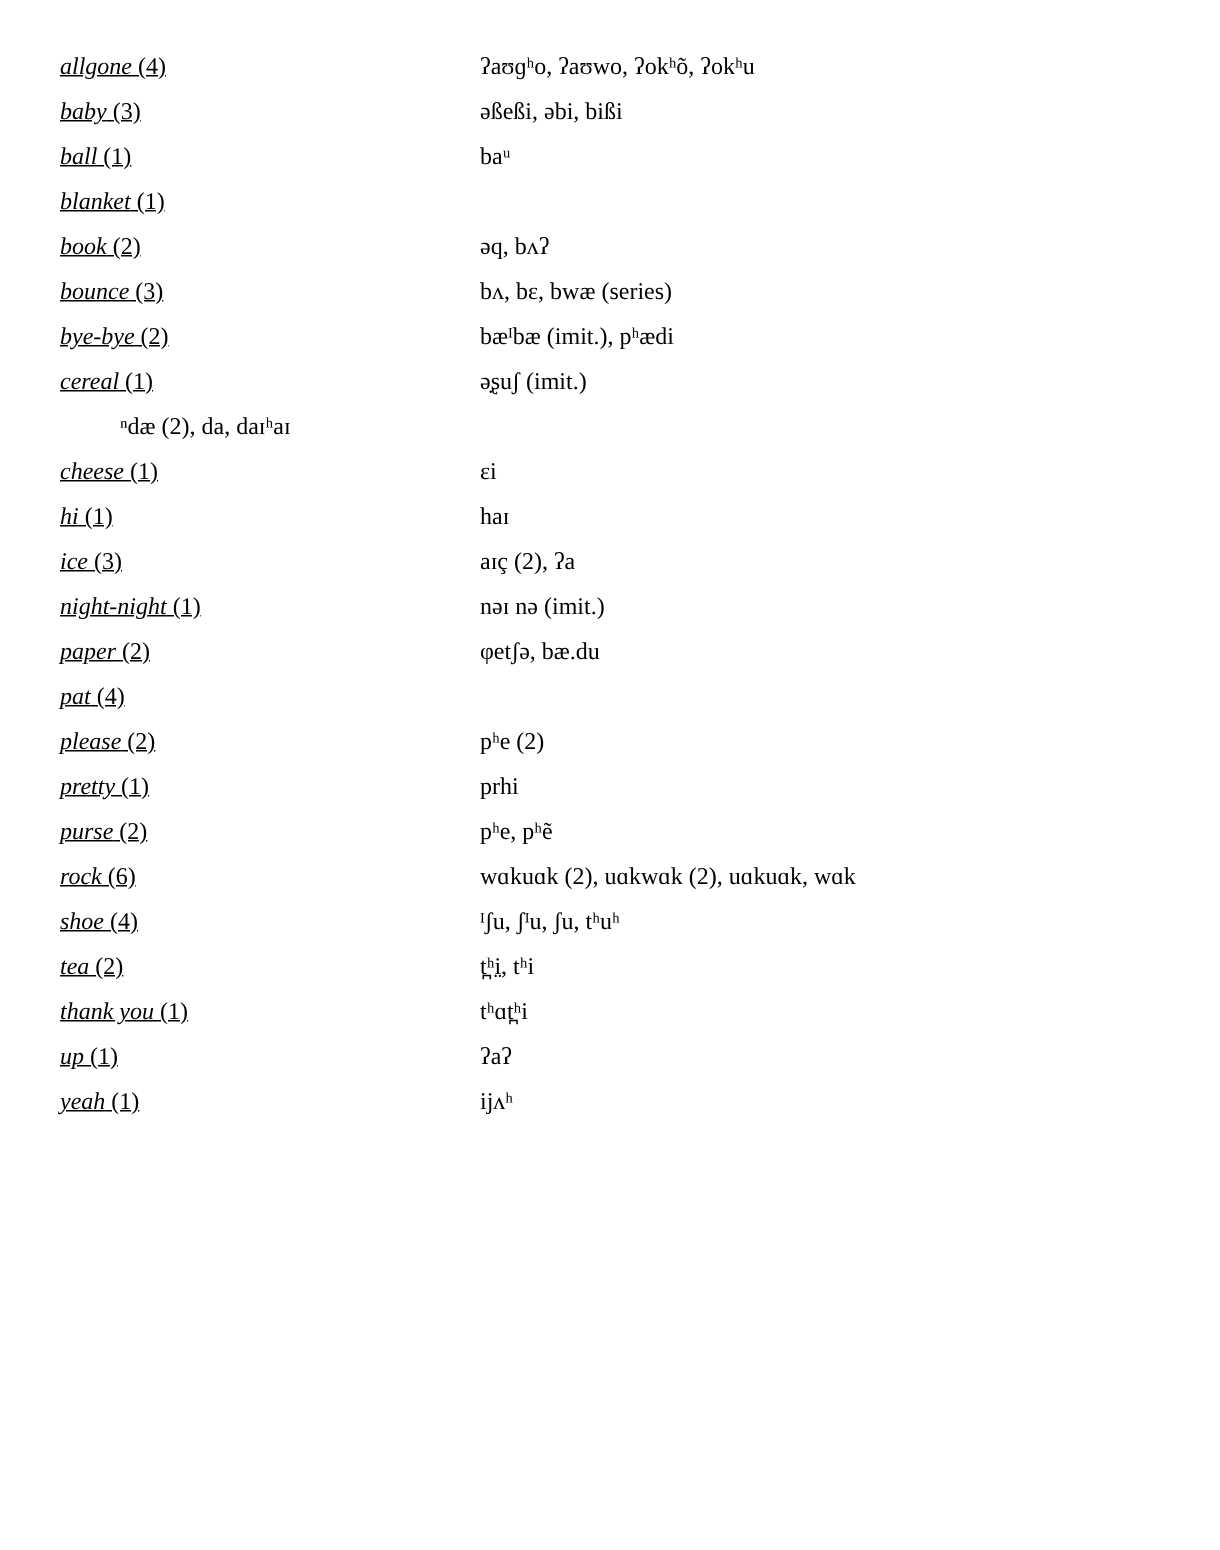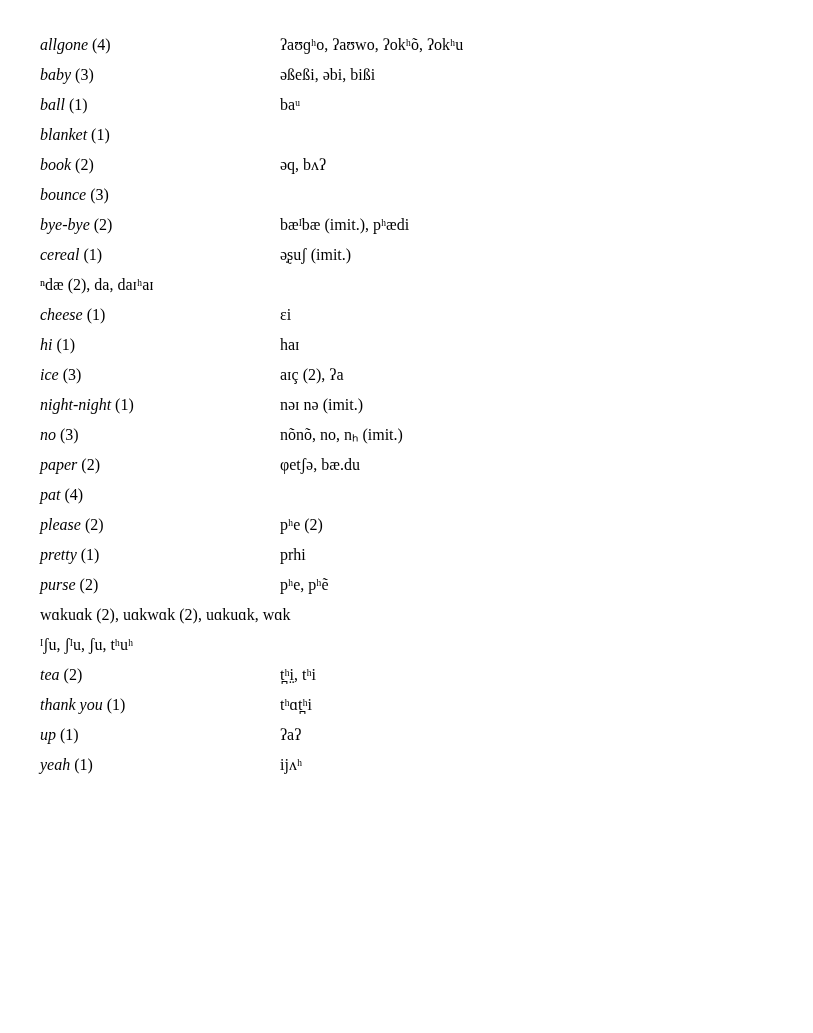--- a/index.html
+++ b/index.html
@@ -24,28 +24,30 @@
       flex-direction: row;
       padding: 3px 0;
       align-items: baseline;
     }
     .col-word {
       width: 240px;
       min-width: 240px;
       font-style: italic;
       font-size: 16px;
       line-height: 1.5;
+      text-decoration: underline;
     }
     .col-word .count {
       font-style: normal;
     }
     .col-forms {
       flex: 1;
       font-size: 16px;
       line-height: 1.5;
+      margin-left: 40px;
     }
   </style>
 </head>
 <body>
 
 <div class="table-container">
 <div class="row">
       <div class="col-word"><span>allgone</span><span class="count"> (4)</span></div>
       <div class="col-forms">ʔaʊɡʰo, ʔaʊwo, ʔokʰõ, ʔokʰu</div>
     </div>
@@ -59,20 +61,21 @@
     </div>
     <div class="row">
       <div class="col-word"><span>blanket</span><span class="count"> (1)</span></div>
     </div>
     <div class="row">
       <div class="col-word"><span>book</span><span class="count"> (2)</span></div>
       <div class="col-forms">əq, bʌʔ</div>
     </div>
     <div class="row">
       <div class="col-word"><span>bounce</span><span class="count"> (3)</span></div>
+      <div class="col-forms">bʌ, bɛ, bwæ (series)</div>
     </div>
     <div class="row">
       <div class="col-word"><span>bye-bye</span><span class="count"> (2)</span></div>
       <div class="col-forms">bæᴵbæ (imit.), pʰædi</div>
     </div>
     <div class="row">
       <div class="col-word"><span>cereal</span><span class="count"> (1)</span></div>
       <div class="col-forms">ə̣ʂuʃ (imit.)</div>
     </div>
     <div class="row">
@@ -88,46 +91,44 @@
     </div>
     <div class="row">
       <div class="col-word"><span>ice</span><span class="count"> (3)</span></div>
       <div class="col-forms">aɪç (2), ʔa</div>
     </div>
     <div class="row">
       <div class="col-word"><span>night-night</span><span class="count"> (1)</span></div>
       <div class="col-forms">nəɪ nə (imit.)</div>
     </div>
     <div class="row">
-      <div class="col-word"><span>no</span><span class="count"> (3)</span></div>
-      <div class="col-forms">nõnõ, no, nₕ (imit.)</div>
-    </div>
-    <div class="row">
       <div class="col-word"><span>paper</span><span class="count"> (2)</span></div>
       <div class="col-forms">φetʃə, bæ.du</div>
     </div>
     <div class="row">
       <div class="col-word"><span>pat</span><span class="count"> (4)</span></div>
     </div>
     <div class="row">
       <div class="col-word"><span>please</span><span class="count"> (2)</span></div>
       <div class="col-forms">pʰe (2)</div>
     </div>
     <div class="row">
       <div class="col-word"><span>pretty</span><span class="count"> (1)</span></div>
       <div class="col-forms">prhi</div>
     </div>
     <div class="row">
       <div class="col-word"><span>purse</span><span class="count"> (2)</span></div>
       <div class="col-forms">pʰe, pʰẽ</div>
     </div>
     <div class="row">
+      <div class="col-word"><span>rock</span><span class="count"> (6)</span></div>
       <div class="col-forms">wɑkuɑk (2), uɑkwɑk (2), uɑkuɑk, wɑk</div>
     </div>
     <div class="row">
+      <div class="col-word"><span>shoe</span><span class="count"> (4)</span></div>
       <div class="col-forms">ᴵʃu, ʃᴵu, ʃu, tʰuʰ</div>
     </div>
     <div class="row">
       <div class="col-word"><span>tea</span><span class="count"> (2)</span></div>
       <div class="col-forms">t̪ʰi̤, tʰi</div>
     </div>
     <div class="row">
       <div class="col-word"><span>thank you</span><span class="count"> (1)</span></div>
       <div class="col-forms">tʰɑt̪ʰi</div>
     </div>

